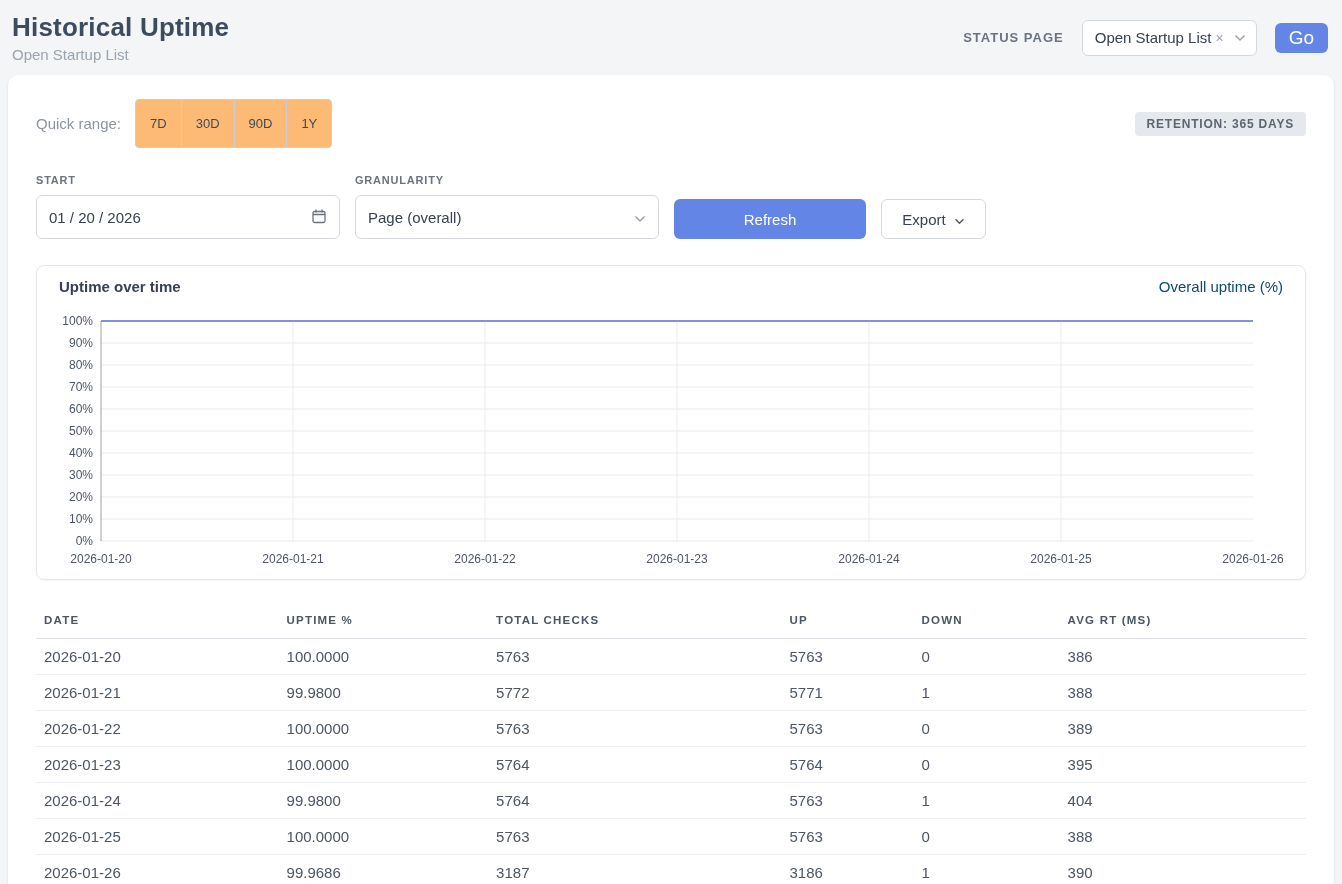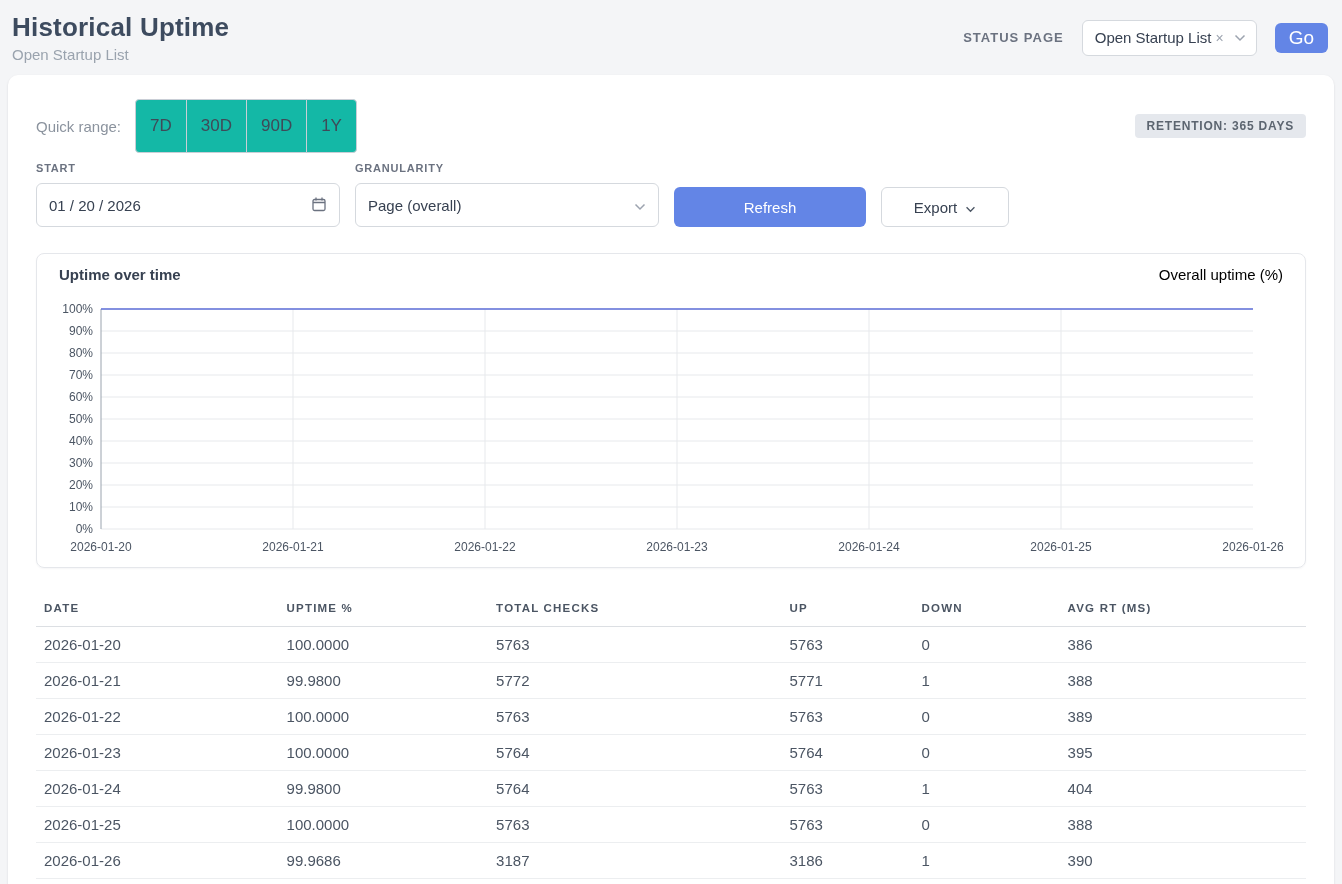--- a/index.html
+++ b/index.html
@@ -35,60 +35,60 @@
   
   .card {
     background: #fff; margin: 0 8px 8px; border-radius: 10px;
     box-shadow: 0 1px 2px rgba(16,24,40,.05), 0 1px 3px rgba(16,24,40,.07);
     padding: 24px 28px 20px;
   }
   .quick-row { display: flex; align-items: center; }
   .muted { color: #8b939e; font-size: 15px; margin-right: 14px; }
   .btn-group { display: flex; }
   .qr-btn {
-    background: #14b8a6; border: 1px solid #c9ced6; color: #3f4a58;
-    font-size: 17px; padding: 16px 14px; margin-left: -1px;
+    background: #fdba74; border: 1px solid #c9ced6; color: #3f4a58;
+    font-size: 13px; padding: 16px 14px; margin-left: -1px;
     font-family: inherit; cursor: pointer;
   }
   .qr-btn:first-child { border-radius: 4px 0 0 4px; margin-left: 0; }
   .qr-btn:last-child { border-radius: 0 4px 4px 0; }
   .spacer { flex: 1; }
   .badge {
     background: #e5e8ed; color: #5c6570; font-size: 12px; font-weight: bold;
     letter-spacing: .8px; padding: 5px 12px; border-radius: 4px;
   }
   
-  .form-row { display: flex; align-items: flex-end; gap: 15px; margin-top: 9px; }
+  .form-row { display: flex; align-items: flex-end; gap: 15px; margin-top: 26px; }
   .field { width: 304px; }
   .field-label {
     display: block; font-size: 11px; font-weight: bold; letter-spacing: .8px;
     color: #6b7280; margin-bottom: 9px;
   }
   .inputbox, .selectbox {
     height: 44px; border: 1px solid #d5d9de; border-radius: 6px; background: #fff;
     display: flex; align-items: center; justify-content: space-between;
     padding: 0 12px; font-size: 15px; color: #374151; cursor: pointer;
   }
   .refresh-btn {
     width: 192px; height: 40px; background: var(--accent, #6385e6); color: #fff;
     border: none; border-radius: 6px; font-size: 15px; font-family: inherit; cursor: pointer;
   }
   .export-btn {
-    width: 128px; height: 40px; background: #fff; border: 1px solid #d5d9de;
+    width: 105px; height: 40px; background: #fff; border: 1px solid #d5d9de;
     border-radius: 6px; font-size: 15px; color: #374151; font-family: inherit;
     display: flex; align-items: center; justify-content: center; gap: 8px; cursor: pointer;
   }
   
   .chart-card {
     border: 1px solid #e5e7eb; border-radius: 8px; margin-top: 26px;
     padding: 8px 20px 10px; box-shadow: 0 1px 2px rgba(16,24,40,.04);
   }
   .chart-head { display: flex; justify-content: space-between; padding: 4px 2px 16px; }
   .chart-title { font-size: 15px; font-weight: bold; color: #374151; }
-  .chart-legend { font-size: 15px; color: #000000; text-align: right; }
+  .chart-legend { font-size: 15px; color: #0c4a6e; text-align: right; }
   svg.chart { overflow: visible; display: block; }
   
   table.uptime { width: 100%; border-collapse: collapse; margin-top: 26px; }
   table.uptime th {
     text-align: left; font-size: 11.5px; font-weight: bold; letter-spacing: 1.2px;
     color: #4b5563; padding: 8px 8px 12px; border-bottom: 1px solid #dcdfe3; margin-left: 16px;
   }
   table.uptime td {
     font-size: 15px; color: #4b5563; padding: 9px 8px;
     border-bottom: 1px solid #eceef0;

